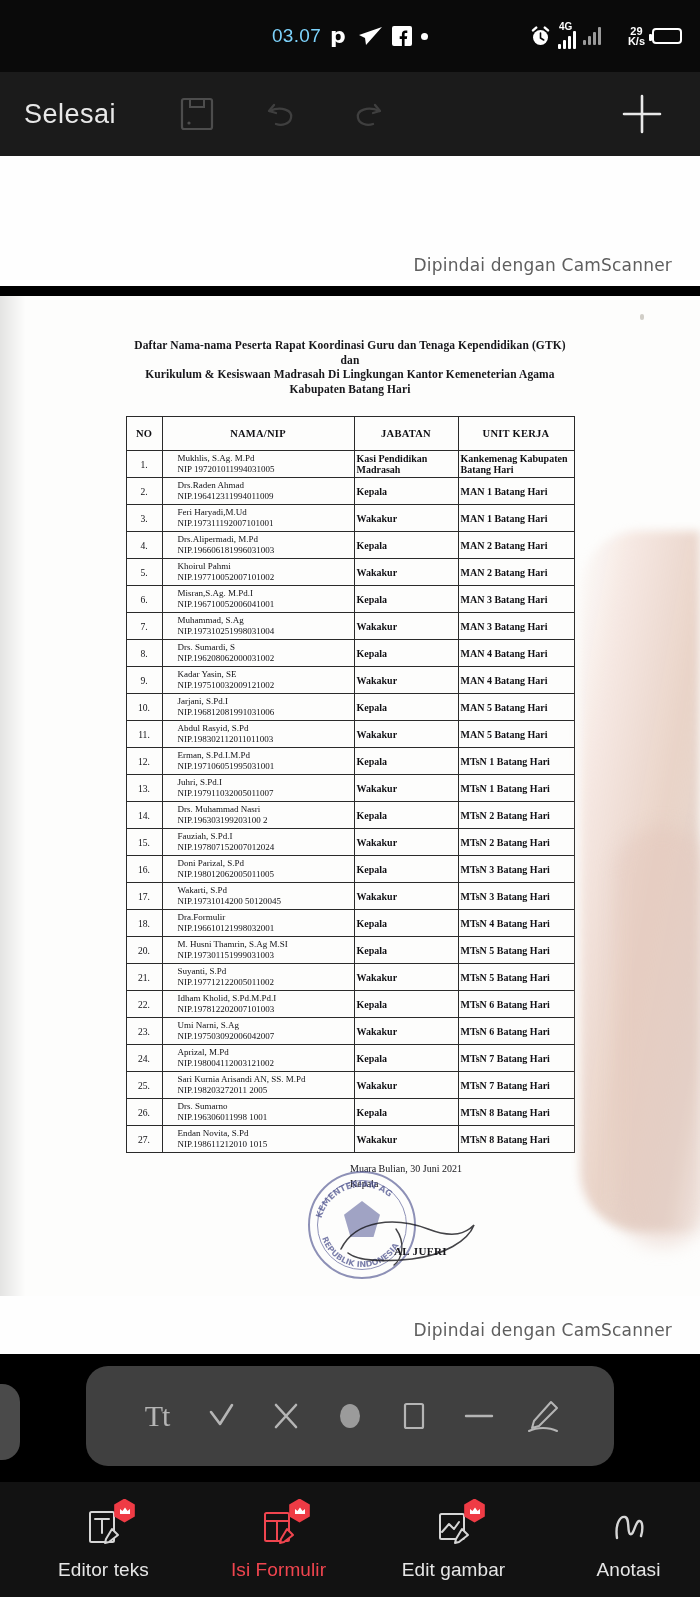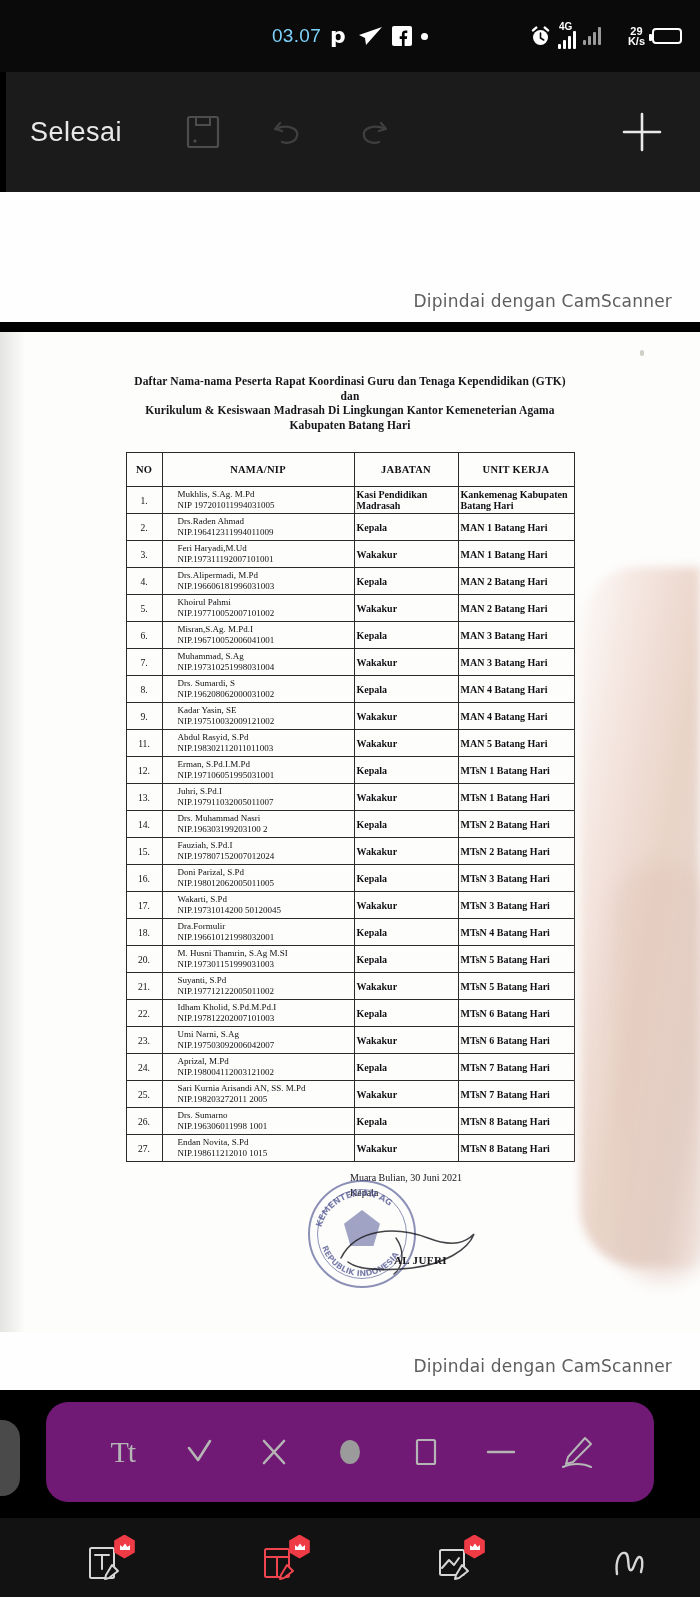--- a/index.html
+++ b/index.html
@@ -20,22 +20,22 @@
   .bars i:nth-child(1){height:5px}.bars i:nth-child(2){height:9px}
   .bars i:nth-child(3){height:13px}.bars i:nth-child(4){height:18px}
   .bars.dim i{background:#9a9a9a}
   .sigwrap{position:relative;padding-top:8px}
   .batt{width:30px;height:16px;border:2.4px solid #fff;border-radius:4px;position:relative;}
   .batt:before{content:"";position:absolute;left:-5px;top:4px;width:3px;height:7px;
                background:#fff;border-radius:1px;}
   .dot{width:7px;height:7px;border-radius:50%;background:#fff;display:inline-block;}
 
   
-  .topbar{height:120px;background:#1b1b1b;display:flex;align-items:center;
-          padding:9px 24px;gap:0;position:relative;margin-left:6px;}
+  .topbar{height:84px;background:#1b1b1b;display:flex;align-items:center;
+          padding:9px 24px;gap:0;position:relative;}
   .done{color:#e8e8e8;font-size:27px;letter-spacing:.5px;}
   .tb-icons{display:flex;align-items:center;gap:0;margin-left:38px;}
   .tb-btn{width:85px;height:70px;display:flex;align-items:center;justify-content:center;}
   .plusbtn{position:absolute;right:30px;top:50%;transform:translateY(-50%);
            width:56px;height:56px;display:flex;align-items:center;justify-content:center;}
 
   
   .scanwrap{position:relative;background:#000;}
   .preview-top{background:#fefefe;height:130px;position:relative;overflow:hidden;}
   .wm{position:absolute;right:28px;bottom:11px;color:#5e5e5e;font-size:17px;
@@ -86,21 +86,21 @@
              opacity:.72;}
   .penta{position:absolute;left:218px;top:44px;width:36px;height:36px;
          background:#545a96;opacity:.55;
          clip-path:polygon(50% 0,100% 38%,82% 100%,18% 100%,0 38%);}
   .scribble{position:absolute;left:210px;top:52px;opacity:.8;}
 
   .preview-bot{background:#fefefe;height:58px;position:relative;}
 
   
   .toolzone{background:#000;height:128px;position:relative;padding-top:12px;}
-  .toolbar{margin:0 auto;width:608px;height:100px;background:#701a75;
+  .toolbar{margin:0 auto;width:528px;height:100px;background:#404040;
            border-radius:22px;display:flex;align-items:center;
            justify-content:space-around;padding:0 39px;}
   .tool{width:56px;height:56px;display:flex;align-items:center;justify-content:center;}
   .tt{color:#b5b5b5;font-size:30px;font-family:"Liberation Serif", serif;letter-spacing:-1px;}
   .halfpeek{position:absolute;left:-16px;top:30px;width:36px;height:76px;
             background:#4a4a4a;border-radius:18px;}
 
   
   .bottomnav{background:#121212;height:120px;display:flex;align-items:center;}
   .navitem{flex:1;display:flex;flex-direction:column;align-items:center;gap:9px;margin-left:32px;}
@@ -305,20 +305,29 @@
             <td class="un">MAN 4 Batang Hari</td>
           </tr>
           <tr>
             <td class="no">9.</td>
             <td class="nm">
               <span class="name">Kadar Yasin, SE</span>
               <span class="nip">NIP.197510032009121002</span>
             </td>
             <td class="jb">Wakakur</td>
             <td class="un">MAN 4 Batang Hari</td>
+          </tr>
+          <tr>
+            <td class="no">10.</td>
+            <td class="nm">
+              <span class="name">Jarjani, S.Pd.I</span>
+              <span class="nip">NIP.196812081991031006</span>
+            </td>
+            <td class="jb">Kepala</td>
+            <td class="un">MAN 5 Batang Hari</td>
           </tr>
           <tr>
             <td class="no">11.</td>
             <td class="nm">
               <span class="name">Abdul Rasyid, S.Pd</span>
               <span class="nip">NIP.198302112011011003</span>
             </td>
             <td class="jb">Wakakur</td>
             <td class="un">MAN 5 Batang Hari</td>
           </tr>

